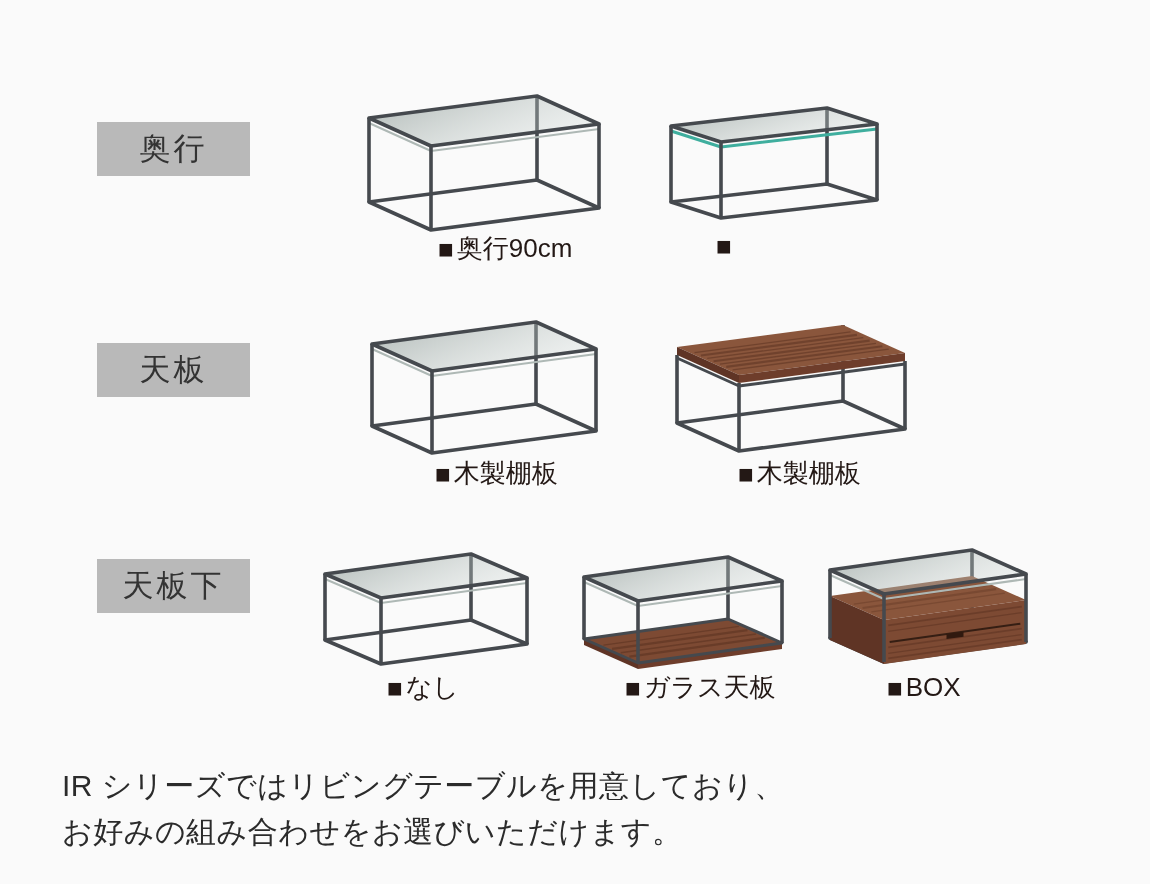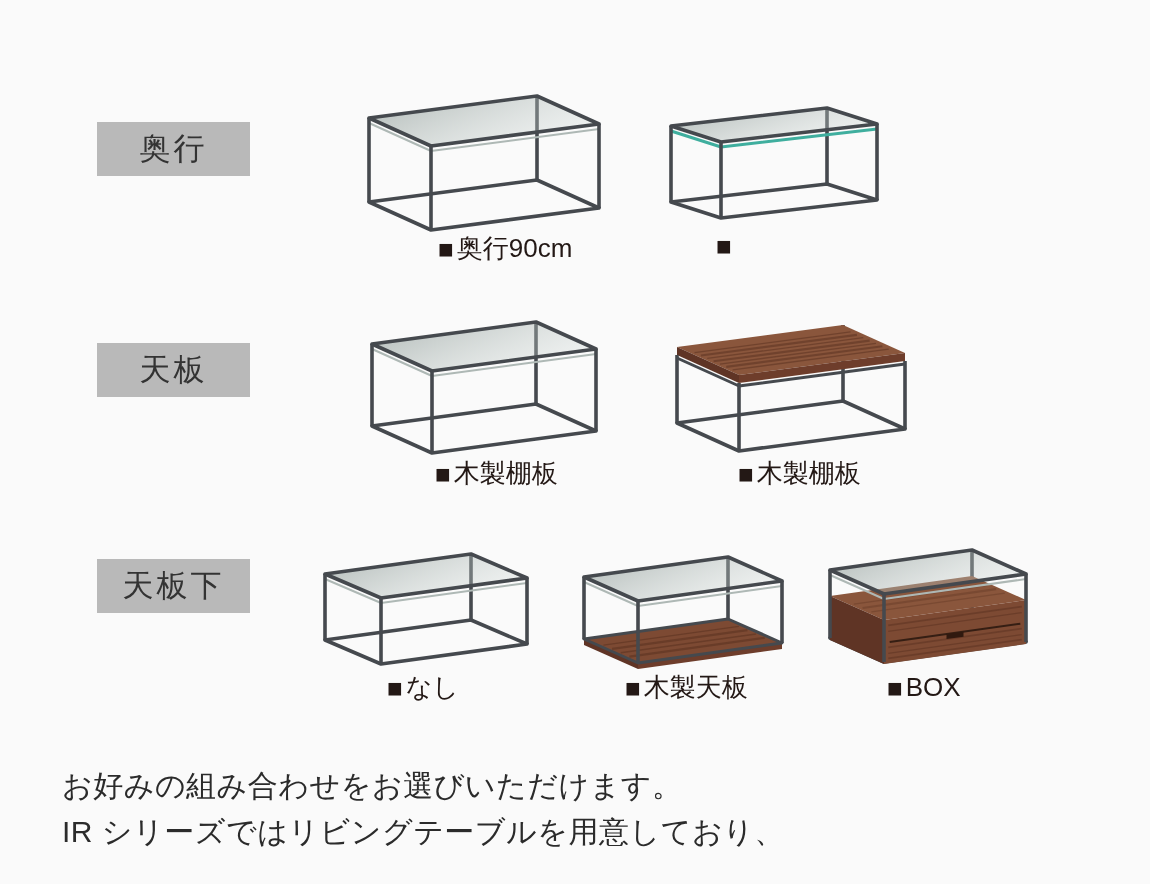--- a/index.html
+++ b/index.html
@@ -213,25 +213,25 @@
         <line x1="66" y1="56" x2="66" y2="124" stroke="#45494e" stroke-width="3.6"></line>
         <line x1="208" y1="36" x2="208" y2="104" stroke="#45494e" stroke-width="3.6"></line>
       </svg>
     </div>
   <div class="caption" style="left:387px;top:672px;">
     <span class="marker">■</span>
     <span>なし</span>
   </div>
   <div class="caption" style="left:625px;top:672px;">
     <span class="marker">■</span>
-    <span>木製天板</span>
+    <span>ガラス天板</span>
   </div>
   <div class="caption" style="left:887px;top:672px;">
     <span class="marker">■</span>
     <span>BOX</span>
   </div>
 
   <div class="intro">
+    <div>IR シリーズではリビングテーブルを用意しており、</div>
     <div>お好みの組み合わせをお選びいただけます。</div>
-    <div>IR シリーズではリビングテーブルを用意しており、</div>
   </div>
 
 </div>
 
 </body></html>

